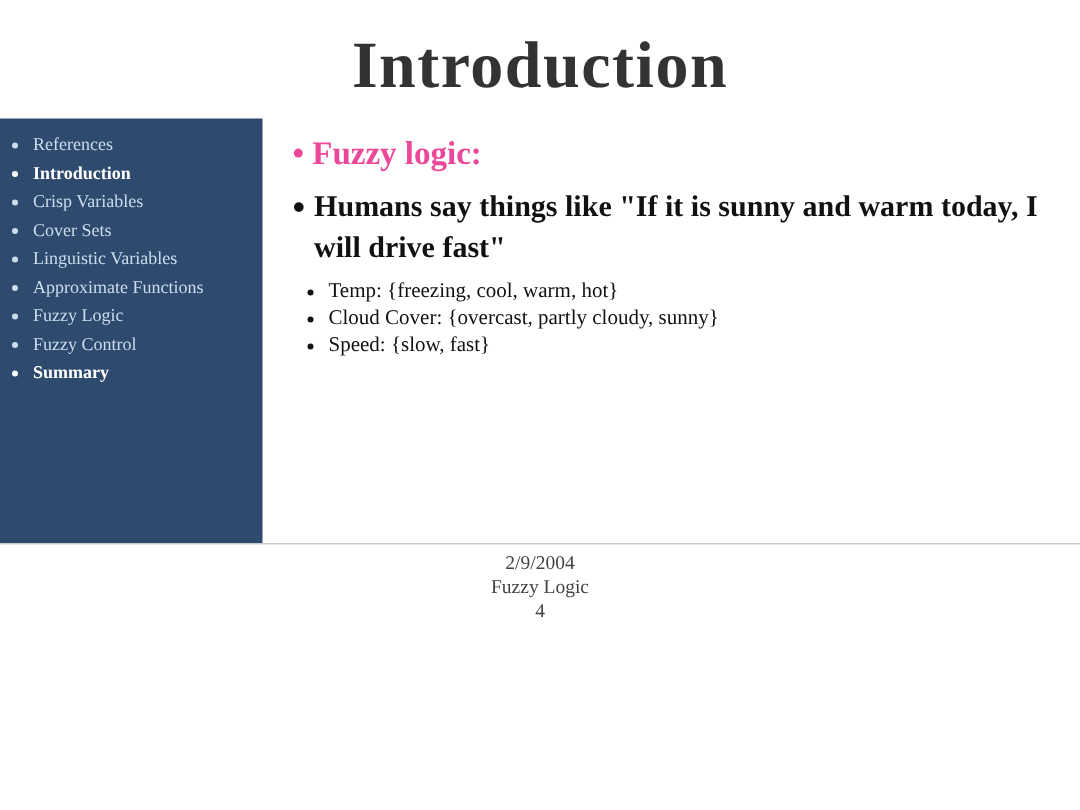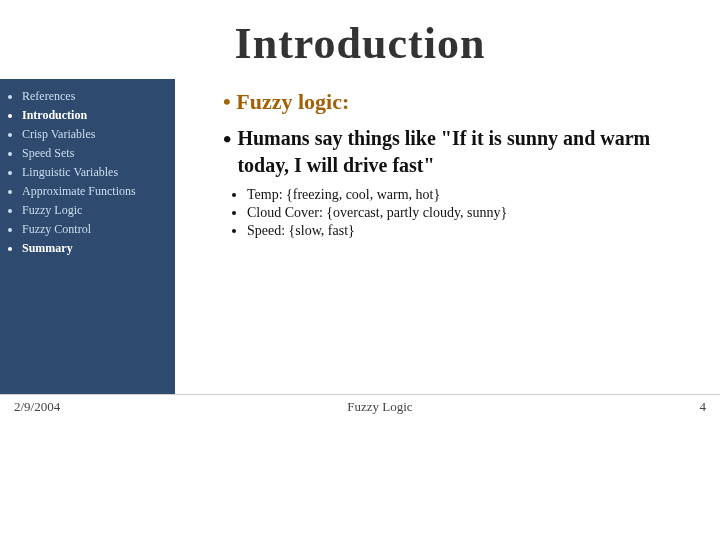--- a/index.html
+++ b/index.html
@@ -30,21 +30,20 @@
       font-weight: bold;
       color: #333;
       letter-spacing: 1px;
     }
 
     
     .content-row {
       display: flex;
       flex: 1;
       padding: 0 10px 0 0;
-      gap: 28px;
     }
 
     
     .sidebar {
       width: 175px;
       min-width: 175px;
       background: #2e4a6e;
       color: #fff;
       font-size: 12px;
       padding: 8px 6px 8px 8px;
@@ -74,21 +73,21 @@
     }
 
     .bullet-section {
       margin-bottom: 10px;
     }
 
     .bullet-header {
       font-size: 22px;
       font-weight: bold;
       margin-bottom: 6px;
-      color: #a16207;
+      color: #ec4899;
     }
 
     .sub-bullets {
       list-style: disc;
       padding-left: 24px;
       font-size: 14px;
       margin-bottom: 8px;
     }
     .sub-bullets li {
       margin-bottom: 2px;
@@ -105,45 +104,45 @@
     }
     .big-bullet .bullet-dot {
       font-size: 24px;
       line-height: 1.2;
       flex-shrink: 0;
     }
 
     
     .footer {
       display: flex;
-      justify-content: space-between;
       align-items: center;
       padding: 4px 14px 6px 14px;
       font-size: 13px;
       color: #444;
       border-top: 1px solid #ccc;
+      flex-direction: column;
     }
   </style>
 </head>
 <body>
 
 <div class="page">
 
   <div class="title-area">
     <h1>Introduction</h1>
   </div>
 
   <div class="content-row">
 
     <div class="sidebar">
       <ul>
         <li class="normal">References</li>
         <li class="active">Introduction</li>
         <li class="normal">Crisp Variables</li>
-        <li class="normal">Speed Sets</li>
+        <li class="normal">Cover Sets</li>
         <li class="normal">Linguistic Variables</li>
         <li class="normal">Approximate Functions</li>
         <li class="normal">Fuzzy Logic</li>
         <li class="normal">Fuzzy Control</li>
         <li class="normal" style="font-weight:bold;color:#fff;">Summary</li>
       </ul>
     </div>
 
     <div class="main-content">
 

